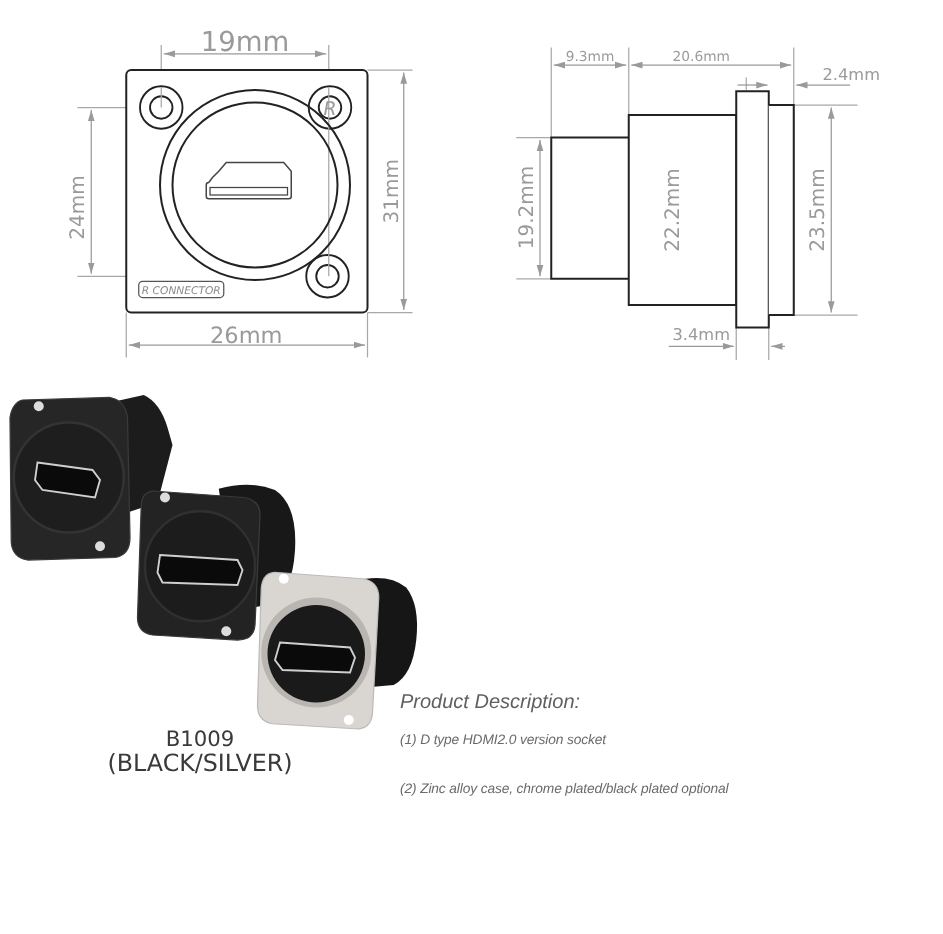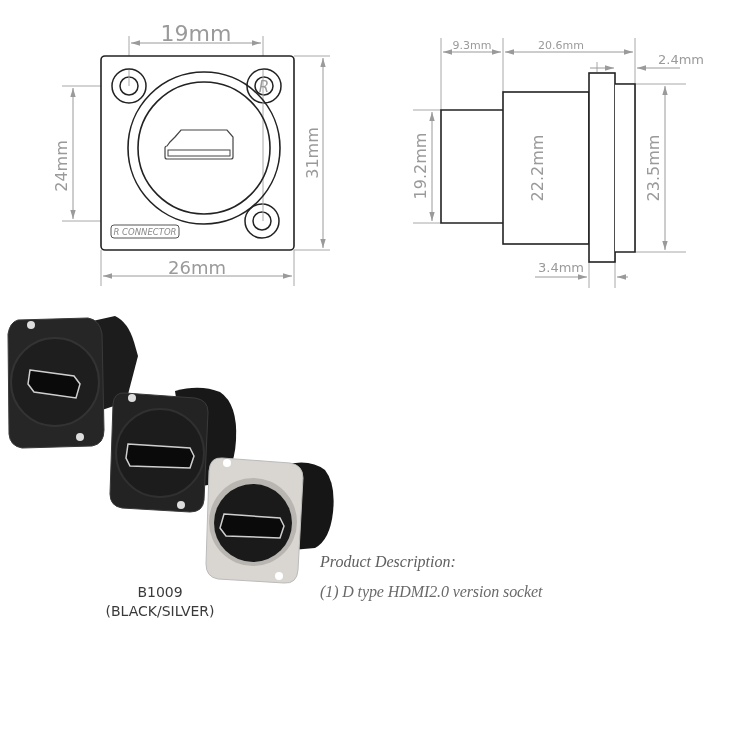--- a/index.html
+++ b/index.html
@@ -1,24 +1,24 @@
 <!DOCTYPE html>
 <html><head>
 <meta charset="utf-8">
 <style>
   html, body { margin:0; padding:0; background:#ffffff; }
   body { width:754px; height:747px; position:relative; overflow:hidden; font-family:"DejaVu Sans", sans-serif; }
   svg { position:absolute; left:0; top:0; }
   .dim { fill:#9a9a9a; font-family:"DejaVu Sans", sans-serif; }
   .model { position:absolute; left:60px; top:582px; width:200px; text-align:center; color:#3a3a3a; font-family:"DejaVu Sans", sans-serif; }
-  .model .code { font-size:14px; line-height:20px; }
-  .model .variant { font-size:14px; line-height:18px; }
-  .desc { position:absolute; left:320px; top:548px; color:#6a6a6a; font-family:Liberation Serif, serif; font-style:italic; }
+  .model .code { font-size:17px; line-height:20px; }
+  .model .variant { font-size:19px; line-height:18px; }
+  .desc { position:absolute; left:320px; top:548px; color:#6a6a6a; font-family:Liberation Sans, sans-serif; font-style:italic; }
   .desc .title { font-size:16px; height:30px; line-height:28px; color:#606060; }
-  .desc .item { font-size:16px; height:38.5px; line-height:28px; white-space:nowrap; letter-spacing:-0.1px; }
+  .desc .item { font-size:11px; height:38.5px; line-height:28px; white-space:nowrap; letter-spacing:-0.1px; }
 </style>
 </head>
 <body>
 
 <svg width="754" height="747" viewBox="0 0 754 747">
   <defs>
     <marker id="arr" viewBox="0 0 10 10" refX="10" refY="5" markerWidth="9" markerHeight="9" orient="auto-start-reverse">
       <path d="M0,2 L10,5 L0,8 z" fill="#9a9a9a"></path>
     </marker>
   </defs>
@@ -151,13 +151,14 @@
 </svg>
 
 <div class="model">
   <div class="code">B1009</div>
   <div class="variant">(BLACK/SILVER)</div>
 </div>
 
 <div class="desc">
   <div class="title">Product Description:</div>
   <div class="item">(1) D type HDMI2.0 version socket</div>
+  <div class="item">(2) Zinc alloy case, chrome plated/black plated optional</div>
 </div>
 
 </body></html>

